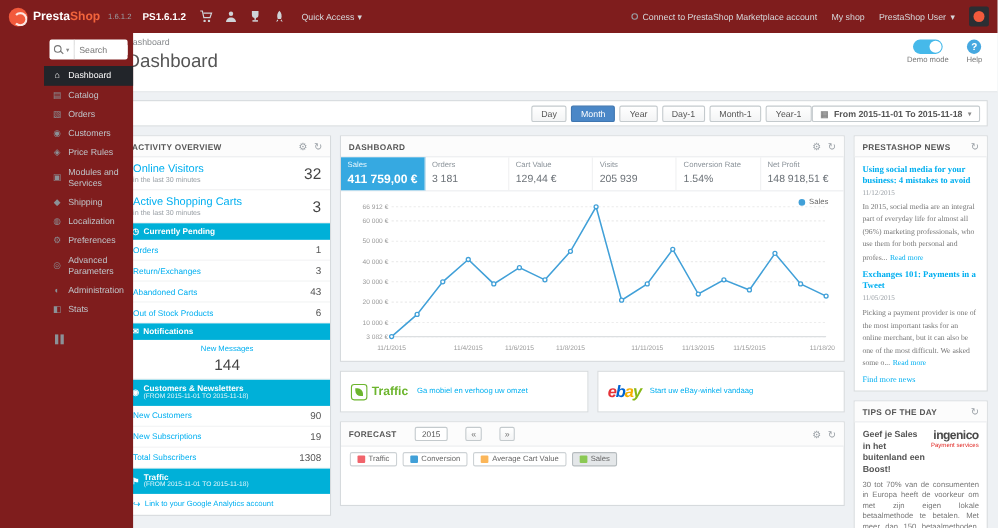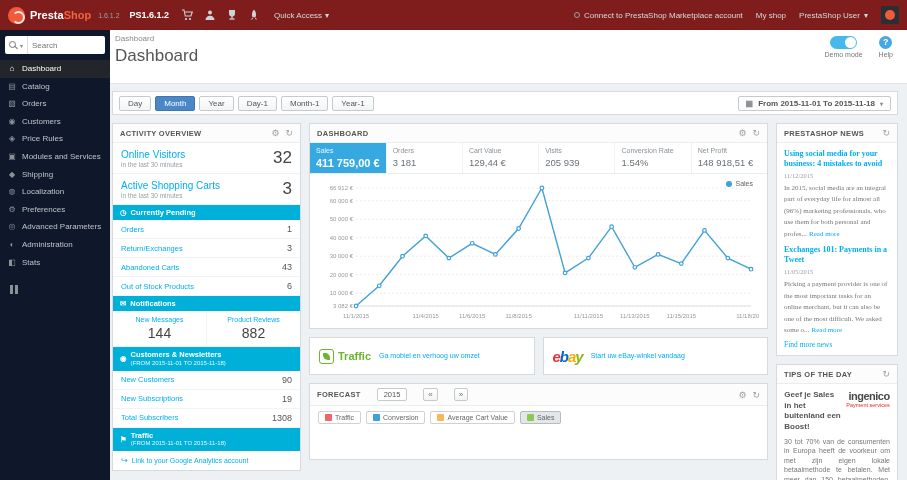--- a/index.html
+++ b/index.html
@@ -19,21 +19,21 @@
   .tb-icons{display:flex;align-items:center;gap:10px;margin-right:14px;}
   .tb-icons svg{display:block;}
   .quick-access{font-size:8px;color:#d6d9dc;display:flex;align-items:center;gap:3px;cursor:pointer;}
   .tb-right{margin-left:auto;display:flex;align-items:center;gap:13px;font-size:8px;color:#d6d9dc;}
   .tb-link{color:#d6d9dc;display:flex;align-items:center;gap:4px;}
   .tb-dot{width:6px;height:6px;border:1px solid #9aa0a6;border-radius:50%;display:inline-block;}
   .avatar{width:18px;height:18px;border-radius:2px;background:#2b2e33;position:relative;}
   .avatar::after{content:"";position:absolute;left:4px;top:4px;width:10px;height:10px;border-radius:50%;background:#f25a3c;}
 
   
-  .sidebar{position:absolute;top:30px;left:0;width:110px;height:450px;background:#0f172a;z-index:10;}
+  .sidebar{position:absolute;top:30px;left:0;width:121px;height:450px;background:#7f1d1d;z-index:10;padding-left:40px;}
   .search-wrap{margin:6px 5px;height:18px;background:#fff;border-radius:2px;display:flex;align-items:center;overflow:hidden;}
   .search-left{display:flex;align-items:center;gap:2px;padding:0 4px;border-right:1px solid #ddd;height:100%;cursor:pointer;}
   .mag{width:9px;height:9px;position:relative;display:inline-block;}
   .mag::before{content:"";position:absolute;left:0;top:0;width:5px;height:5px;border:1.3px solid #777;border-radius:50%;}
   .mag::after{content:"";position:absolute;width:4px;height:1.3px;background:#777;transform:rotate(45deg);left:5px;top:6px;}
   .search-caret{font-size:6px;color:#888;}
   .search-input{border:0;outline:none;font-size:8px;color:#555;width:55px;padding:0 4px;font-family:"Liberation Sans",sans-serif;}
   .menu{margin-top:4px;}
   .menu-item{display:flex;align-items:center;gap:5px;padding:4px 7px;font-size:8px;color:#bfc4c9;cursor:pointer;line-height:1.2;}
   .menu-item.active{background:#22252a;color:#fff;}
@@ -48,21 +48,21 @@
   .breadcrumb{font-size:8px;color:#86898c;}
   .page-title{font-size:17px;font-weight:normal;color:#555;margin-top:3px;}
   .header-controls{position:absolute;right:14px;top:6px;display:flex;gap:16px;}
   .hc-item{display:flex;flex-direction:column;align-items:center;gap:2px;cursor:pointer;}
   .toggle{width:27px;height:13px;border-radius:8px;background:#46b9ea;position:relative;}
   .toggle::after{content:"";position:absolute;right:1px;top:1px;width:11px;height:11px;border-radius:50%;background:#fff;}
   .help-circle{width:13px;height:13px;border-radius:50%;background:#46a8e0;color:#fff;font-size:9px;font-weight:bold;text-align:center;line-height:13px;}
   .hc-label{font-size:7px;color:#777;}
 
   
-  .filter-bar{margin:7px 9px 8px 9px;background:#fff;border:1px solid #d6dadd;height:24px;display:flex;align-items:center;padding:0 6px;justify-content:space-between;}
+  .filter-bar{margin:7px 9px 8px 9px;background:#fff;border:1px solid #d6dadd;height:24px;display:flex;align-items:center;padding:0 6px;justify-content:flex-end;}
   .fb-left{display:flex;gap:4px;align-items:center;}
   .fbtn{font-size:8px;color:#555;background:linear-gradient(#fff,#f3f4f5);border:1px solid #c4cacd;border-radius:2px;padding:2px 8px;cursor:pointer;}
   .fbtn.active{background:#4a87c7;border-color:#3f76b0;color:#fff;}
   .daterange{display:flex;align-items:center;gap:5px;border:1px solid #c4cacd;border-radius:2px;padding:2px 7px;font-size:8px;font-weight:bold;color:#555;background:#fff;cursor:pointer;}
   .cal-icon{font-size:8px;color:#888;}
   .dr-caret{font-size:6px;color:#888;}
 
   
   .columns{display:flex;gap:8px;padding:0 9px;align-items:flex-start;}
   .col-left{width:189px;flex:0 0 auto;}
@@ -71,21 +71,21 @@
   .panel{background:#fff;border:1px solid #d6dadd;width:100%;}
   .panel-header{display:flex;align-items:center;justify-content:space-between;padding:4px 7px;background:#fcfcfc;border-bottom:1px solid #ebedef;}
   .ph-title{font-size:7.5px;font-weight:bold;color:#555;text-transform:uppercase;letter-spacing:.3px;display:flex;align-items:center;gap:4px;}
   .ph-icons{display:flex;gap:6px;color:#9aa0a6;font-size:9px;}
   .ph-icons span{cursor:pointer;}
 
   
   .act-stat{display:flex;justify-content:space-between;align-items:center;padding:5px 8px;border-bottom:1px solid #f0f1f2;}
   .act-title{color:#00aff0;font-size:10px;display:block;}
   .act-sub{font-size:6.5px;color:#9aa0a6;margin-top:1px;}
-  .act-num{font-size:17px;color:#444;font-weight:300;}
+  .act-num{font-size:14px;color:#444;font-weight:300;}
   .section-bar{background:#00b0d8;color:#fff;padding:3px 7px;font-size:7.5px;font-weight:bold;display:flex;align-items:center;gap:4px;}
   .section-bar .sub{display:block;font-weight:normal;font-size:6px;opacity:.9;}
   .sb-stack{line-height:1.3;}
   .data-row{display:flex;justify-content:space-between;align-items:center;padding:4px 8px;border-bottom:1px solid #f2f3f4;}
   .row-label{color:#00aff0;font-size:7.5px;}
   .row-value{color:#555;font-size:9px;}
   .notif-grid{display:flex;}
   .notif-cell{flex:1;text-align:center;padding:5px 2px;border-bottom:1px solid #f2f3f4;}
   .notif-cell + .notif-cell{border-left:1px solid #f2f3f4;}
   .notif-label{color:#00aff0;font-size:7px;display:block;}
@@ -348,24 +348,20 @@
           </div>
 
         <div class="section-bar">
           <span>✉</span>
           <span>Notifications</span>
         </div>
         <div class="notif-grid">
           <div class="notif-cell">
             <a class="notif-label">New Messages</a>
             <div class="notif-value">144</div>
-          </div>
-          <div class="notif-cell">
-            <a class="notif-label">Product Reviews</a>
-            <div class="notif-value">882</div>
           </div>
         </div>
 
         <div class="section-bar">
           <span>◉</span>
           <span class="sb-stack">
             <span>Customers &amp; Newsletters</span>
             <span class="sub">(FROM 2015-11-01 TO 2015-11-18)</span>
           </span>
         </div>

